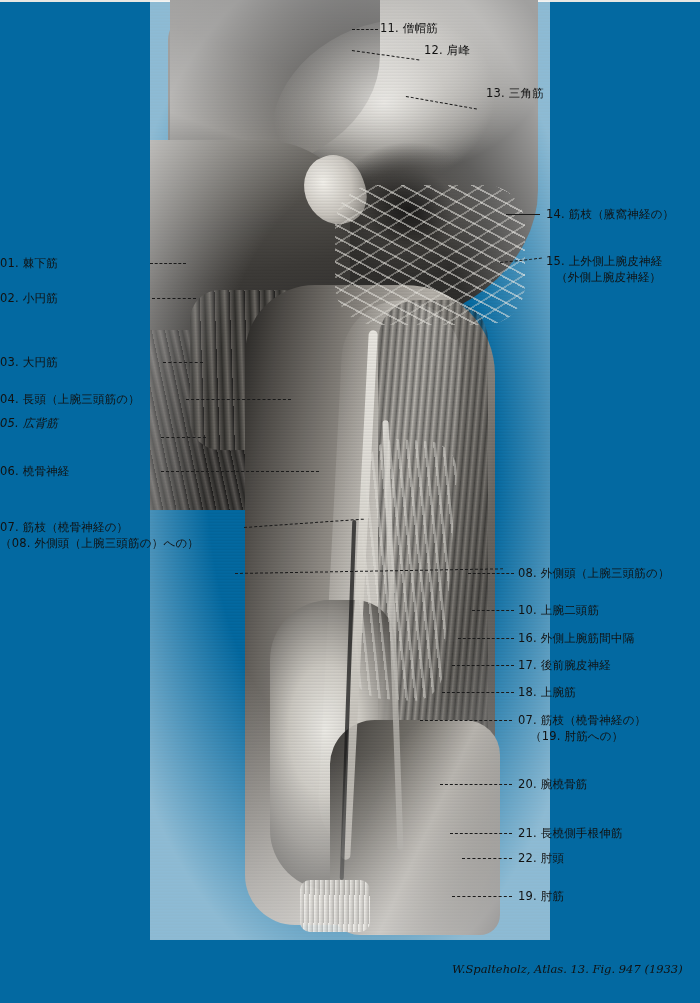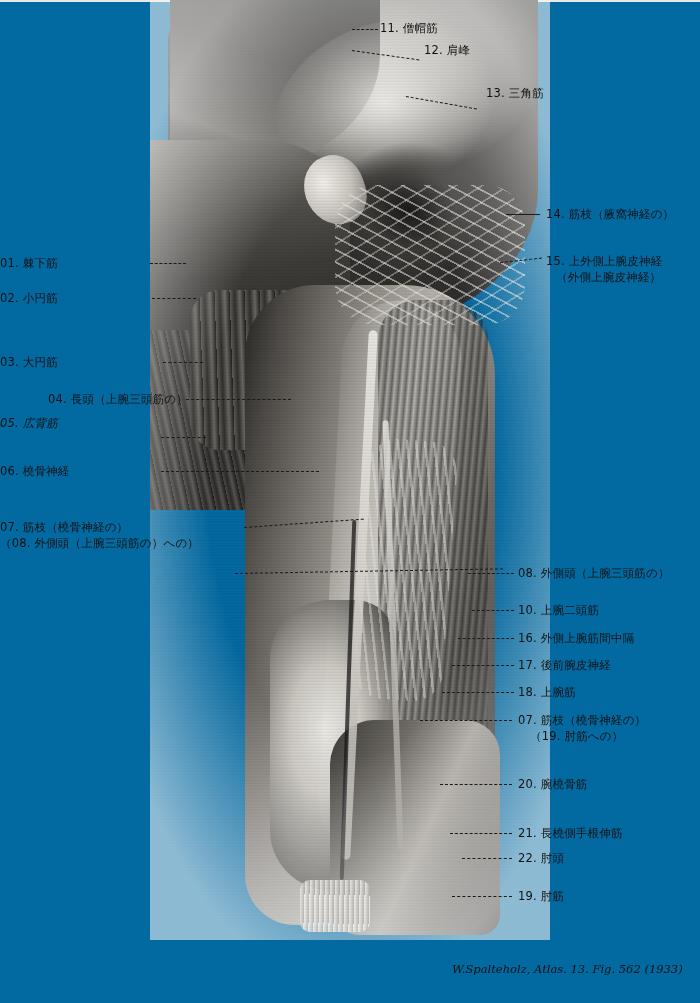--- a/index.html
+++ b/index.html
@@ -275,21 +275,21 @@
   <div class="label right" style="left:518px; top:713px;">07. 筋枝（橈骨神経の）</div>
   <div class="label right" style="left:530px; top:729px;">（19. 肘筋への）</div>
   <div class="label right" style="left:518px; top:777px;">20. 腕橈骨筋</div>
   <div class="label right" style="left:518px; top:826px;">21. 長橈側手根伸筋</div>
   <div class="label right" style="left:518px; top:851px;">22. 肘頭</div>
   <div class="label right" style="left:518px; top:889px;">19. 肘筋</div>
 
   <div class="label left" style="left:0px; width:148px; top:256px;">01. 棘下筋</div>
   <div class="label left" style="left:0px; width:150px; top:291px;">02. 小円筋</div>
   <div class="label left" style="left:0px; width:161px; top:355px;">03. 大円筋</div>
-  <div class="label left" style="left:0px; width:184px; top:392px;padding-left:48px;">04. 長頭（上腕三頭筋の）</div>
+  <div class="label left" style="left:0px; width:184px; top:392px;">04. 長頭（上腕三頭筋の）</div>
   <div class="label left" style="left:0px; width:167px; top:416px;font-style:italic;">05. 広背筋</div>
   <div class="label left" style="left:0px; width:159px; top:464px;">06. 橈骨神経</div>
   <div class="label left" style="left:0px; width:242px; top:520px;">07. 筋枝（橈骨神経の）</div>
   <div class="label left" style="left:0px; width:242px; top:536px;">（08. 外側頭（上腕三頭筋の）への）</div>
 
-  <div id="credit">W.Spalteholz, Atlas. 13. Fig. 562 (1933)</div>
+  <div id="credit">W.Spalteholz, Atlas. 13. Fig. 947 (1933)</div>
 
 </div>
 
 </body></html>

